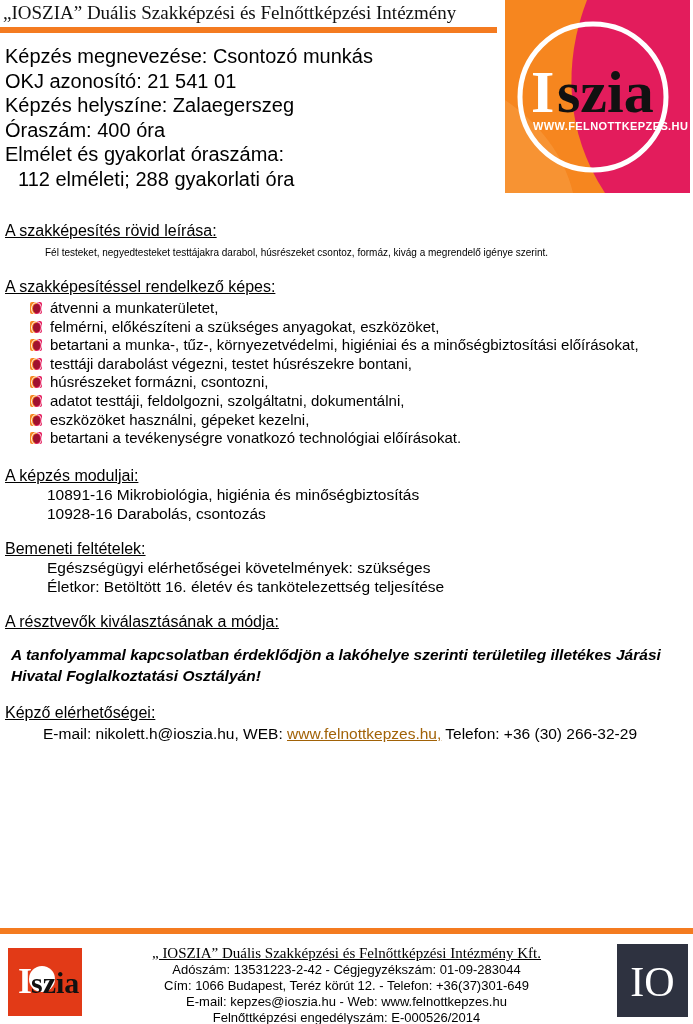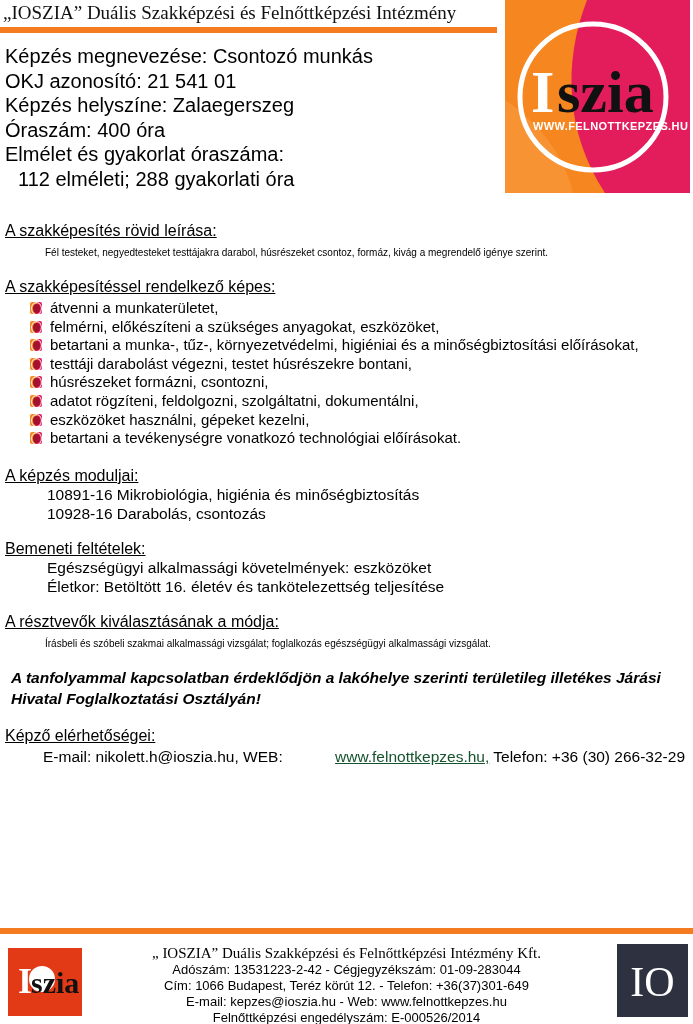--- a/index.html
+++ b/index.html
@@ -58,34 +58,34 @@
   .h-modules   { margin-top:19px; }
   .plain-line  { margin:0; padding-left:42px; font-size:15.5px; line-height:19px; }
   .h-entry     { margin-top:17px; }
   .h-select    { margin-top:17px; }
   .notice {
     margin:13px 6px 0 6px; text-align:left;
     font-size:15.5px; font-weight:bold; font-style:italic; line-height:21px;
   }
   .h-contact { margin-top:18px; }
   .contact-line { margin:2px 0 0 0; padding-left:38px; font-size:15.5px; line-height:20px; }
-  .weblink { text-decoration:underline; color:#14532d;margin-left:48px; }
+  .weblink { text-decoration:underline; color:#a16207; }
 
   
   .footer-rule {
     position:absolute; top:928px; left:0; width:693px; height:6px;
     background:#F47B20;
   }
   .footer-left-logo  { position:absolute; top:948px; left:8px; }
   .footer-right-logo { position:absolute; top:944px; right:5px; }
   .footer-center {
     position:absolute; top:944px; left:95px; width:503px; text-align:center;
   }
   .footer-company {
-    font-family:"Liberation Serif", serif; font-size:15px; line-height:18px; margin:0;
+    font-family:"Liberation Serif", serif; font-size:15px; line-height:18px; margin:0;text-decoration:underline;
   }
   .footer-line { font-size:13px; line-height:16px; margin:0; }
 </style>
 </head>
 <body>
 
 <div class="page">
 
   <div class="org-title">„IOSZIA” Duális Szakképzési és Felnőttképzési Intézmény</div>
   <div class="header-rule"></div>
@@ -133,42 +133,41 @@
       <li>
           <span class="bullet-icon"></span>
           <span>testtáji darabolást végezni, testet húsrészekre bontani,</span>
         </li>
       <li>
           <span class="bullet-icon"></span>
           <span>húsrészeket formázni, csontozni,</span>
         </li>
       <li>
           <span class="bullet-icon"></span>
-          <span>adatot rögzíteni, feldolgozni, szolgáltatni, dokumentálni,</span>
+          <span>adatot testtáji, feldolgozni, szolgáltatni, dokumentálni,</span>
         </li>
       <li>
           <span class="bullet-icon"></span>
           <span>eszközöket használni, gépeket kezelni,</span>
         </li>
       <li>
           <span class="bullet-icon"></span>
           <span>betartani a tevékenységre vonatkozó technológiai előírásokat.</span>
         </li>
     </ul>
 
     <h2 class="sec-heading h-modules">A képzés moduljai:</h2>
     <p class="plain-line">10891-16 Mikrobiológia, higiénia és minőségbiztosítás</p>
     <p class="plain-line">10928-16 Darabolás, csontozás</p>
 
     <h2 class="sec-heading h-entry">Bemeneti feltételek:</h2>
-    <p class="plain-line">Egészségügyi alkalmassági követelmények: eszközöket</p>
+    <p class="plain-line">Egészségügyi elérhetőségei követelmények: szükséges</p>
     <p class="plain-line">Életkor: Betöltött 16. életév és tankötelezettség teljesítése</p>
 
     <h2 class="sec-heading h-select">A résztvevők kiválasztásának a módja:</h2>
-    <p class="para">Írásbeli és szóbeli szakmai alkalmassági vizsgálat; foglalkozás egészségügyi alkalmassági vizsgálat.</p>
 
     <p class="notice">A tanfolyammal kapcsolatban érdeklődjön a lakóhelye szerinti területileg illetékes Járási Hivatal Foglalkoztatási Osztályán!</p>
 
     <h2 class="sec-heading h-contact">Képző elérhetőségei:</h2>
     <p class="contact-line"><span>E-mail: nikolett.h@ioszia.hu, WEB: </span><span class="weblink">www.felnottkepzes.hu,</span><span> Telefon: +36 (30) 266-32-29</span></p>
   </div>
 
   <div class="footer-rule"></div>
 
   <div class="footer-left-logo">

